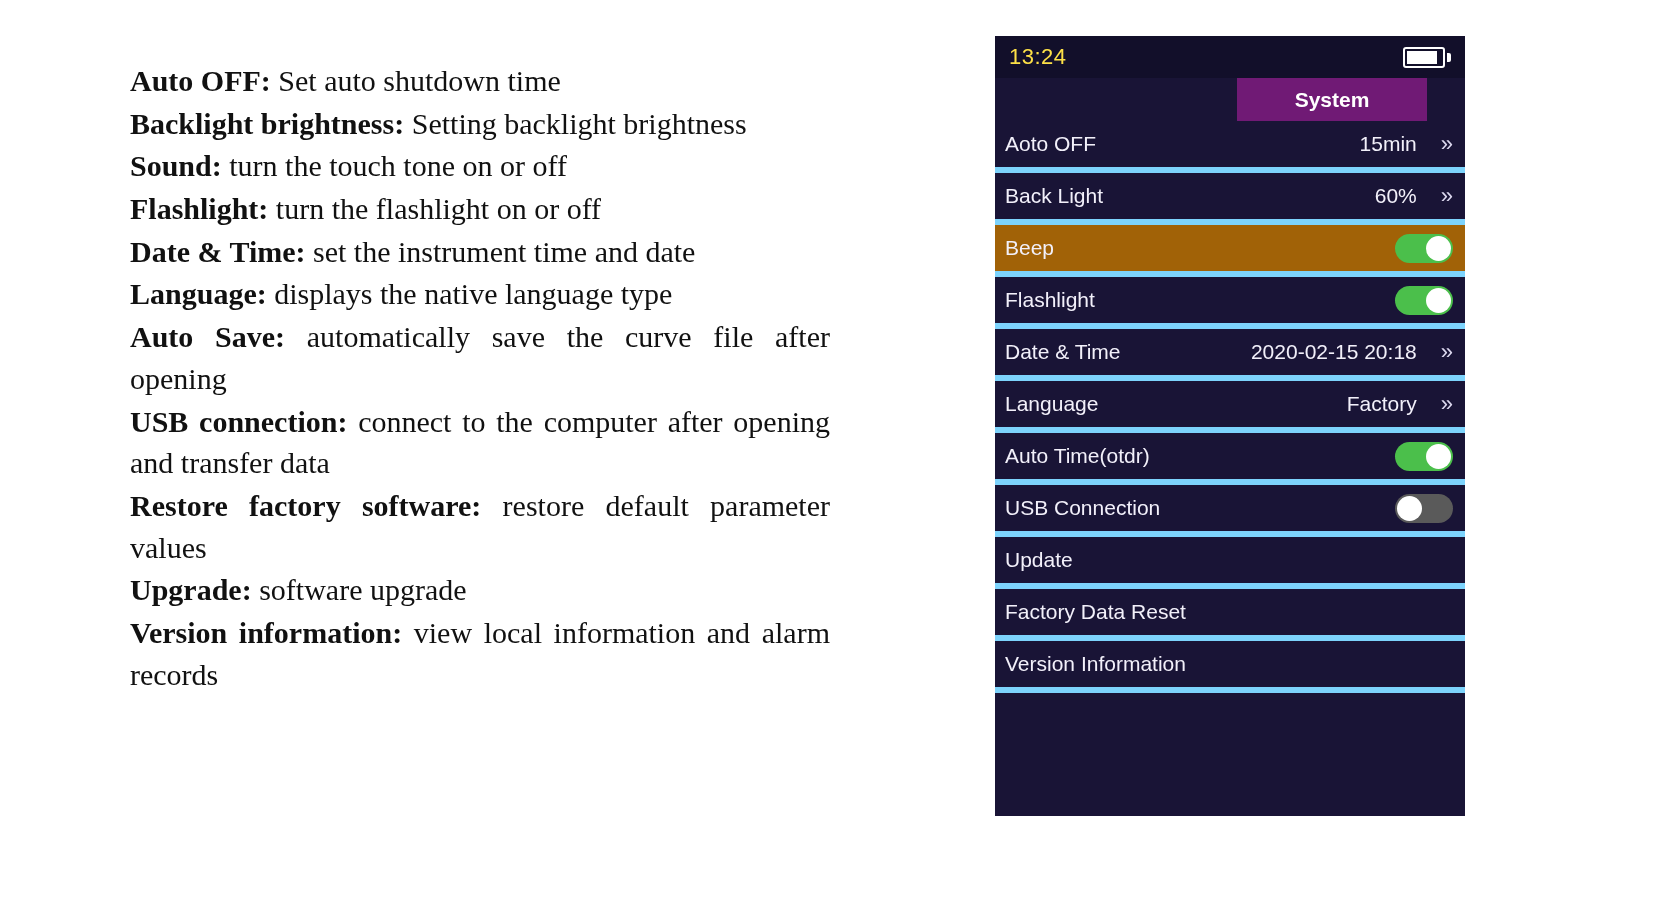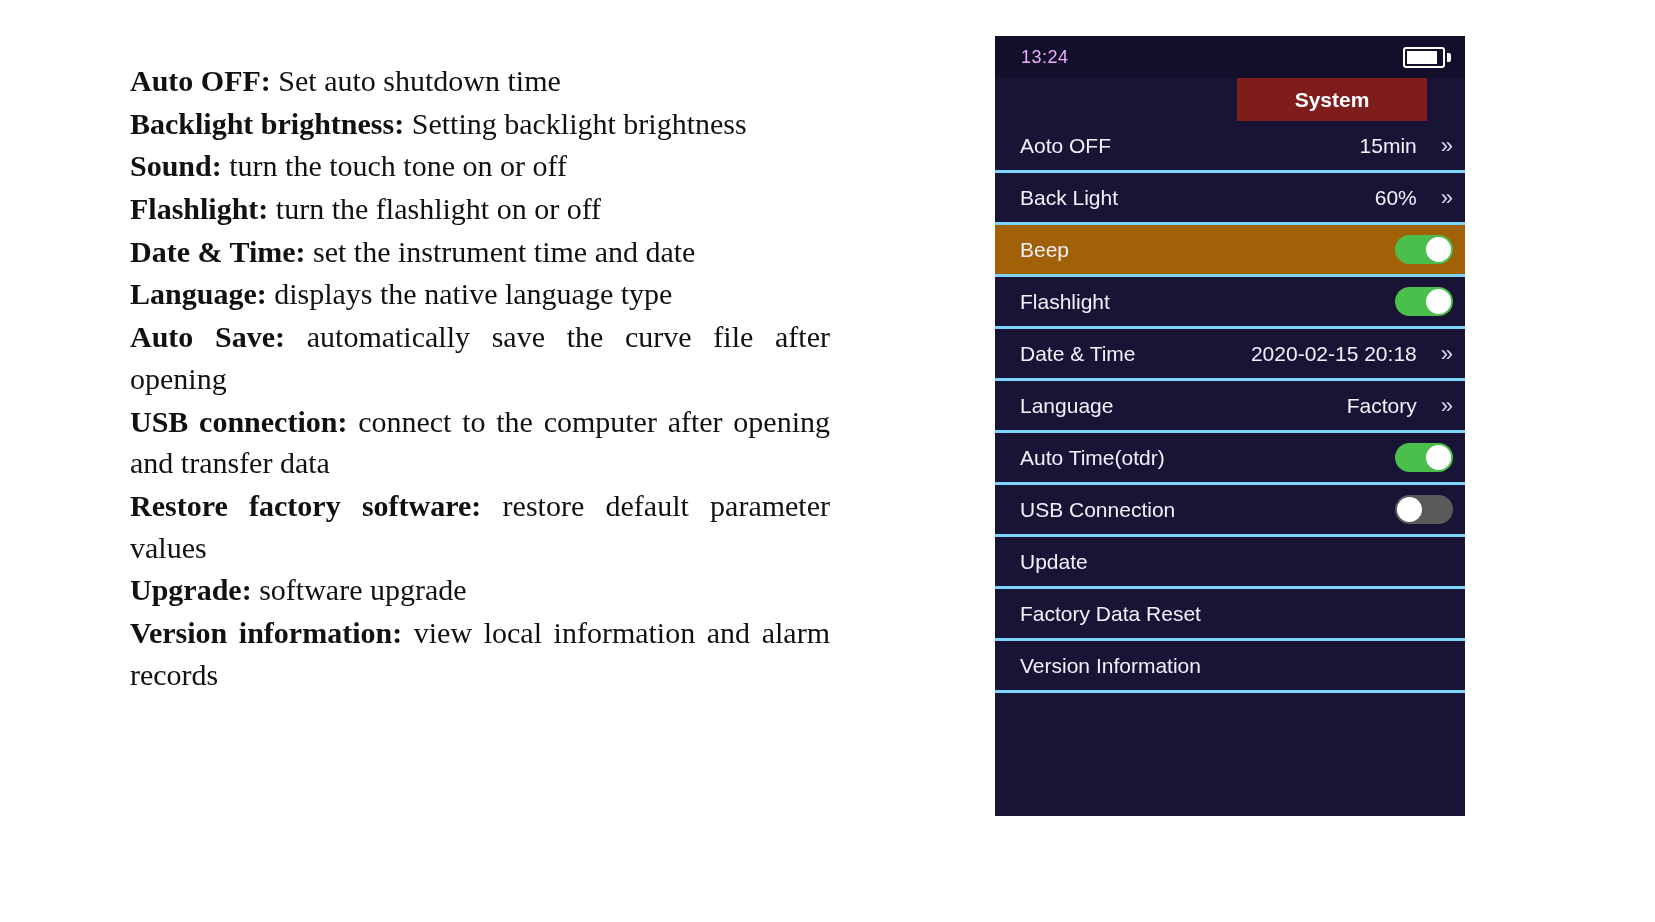--- a/index.html
+++ b/index.html
@@ -51,24 +51,23 @@
   #status-bar {
     height: 42px;
     background: #120f2a;
     display: flex;
     align-items: center;
     justify-content: space-between;
     padding: 0 14px;
     box-sizing: border-box;
   }
   #clock {
-    color: #f0abfc;
-    font-size: 18px;
+    color: #fde047;
+    font-size: 22px;
     letter-spacing: .5px;
-    margin-left: 12px;
   }
   .battery {
     display: flex;
     align-items: center;
   }
   .battery-body {
     width: 42px;
     height: 21px;
     border: 2px solid #ffffff;
     border-radius: 3px;
@@ -89,43 +88,43 @@
   }
 
   #tab-bar {
     height: 43px;
     display: flex;
     background: #191436;
   }
   .tab-spacer { flex: 1 1 auto; }
   #tab-system {
     width: 190px;
-    background: #7f1d1d;
+    background: #701a75;
     color: #ffffff;
     font-size: 21px;
     font-weight: bold;
     display: flex;
     align-items: center;
     justify-content: center;
   }
   .tab-right-spacer { width: 38px; }
 
   #settings-list {
     margin: 0;
     padding: 0;
     list-style: none;
   }
   .row {
     height: 52px;
     display: flex;
     align-items: center;
     justify-content: space-between;
-    padding: 0 12px 0 25px;
-    box-sizing: border-box;
-    border-bottom: 3px solid #7dd3fc;
+    padding: 0 12px 0 10px;
+    box-sizing: border-box;
+    border-bottom: 6px solid #7dd3fc;
     color: #f2f0fa;
     font-size: 21px;
   }
   .row.highlight {
     background: #a16207;
   }
   .row-label {
     white-space: nowrap;
   }
   .row-right {

